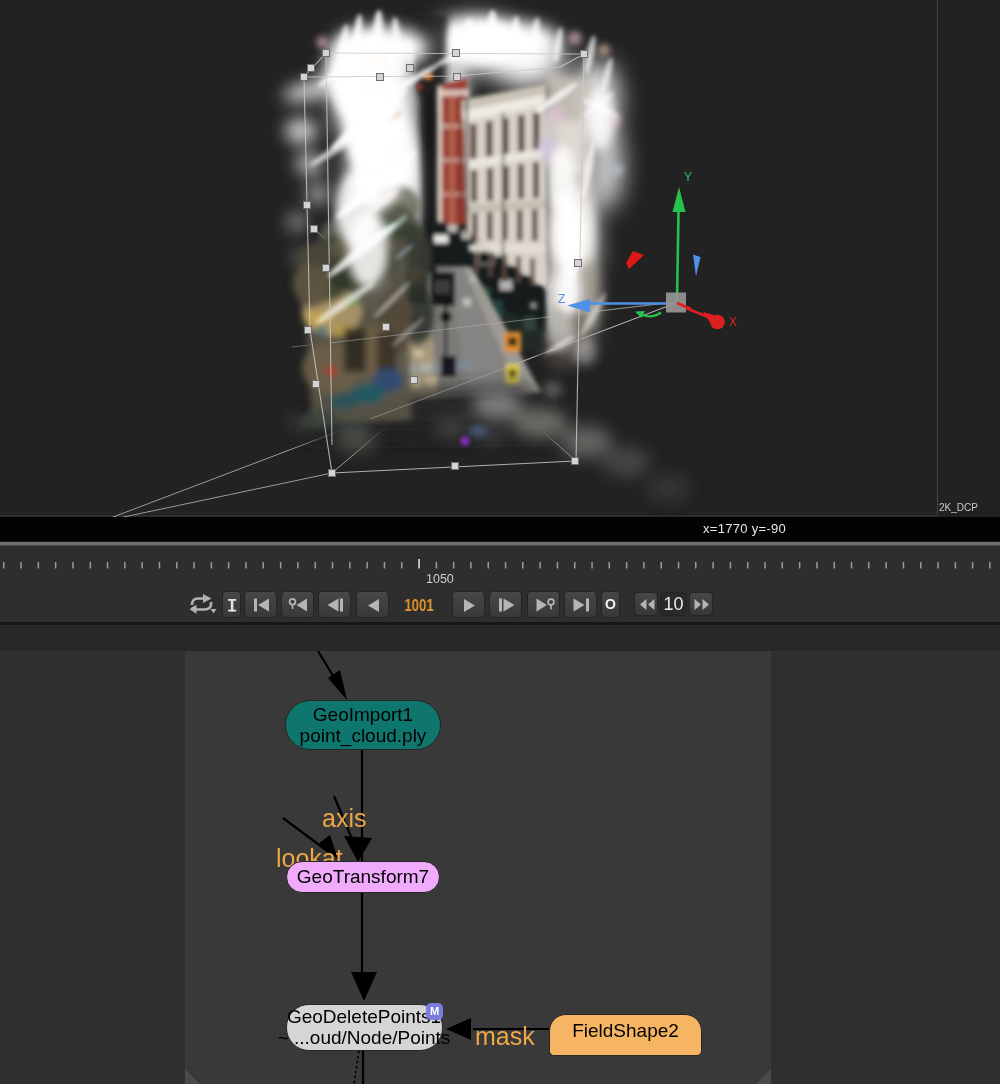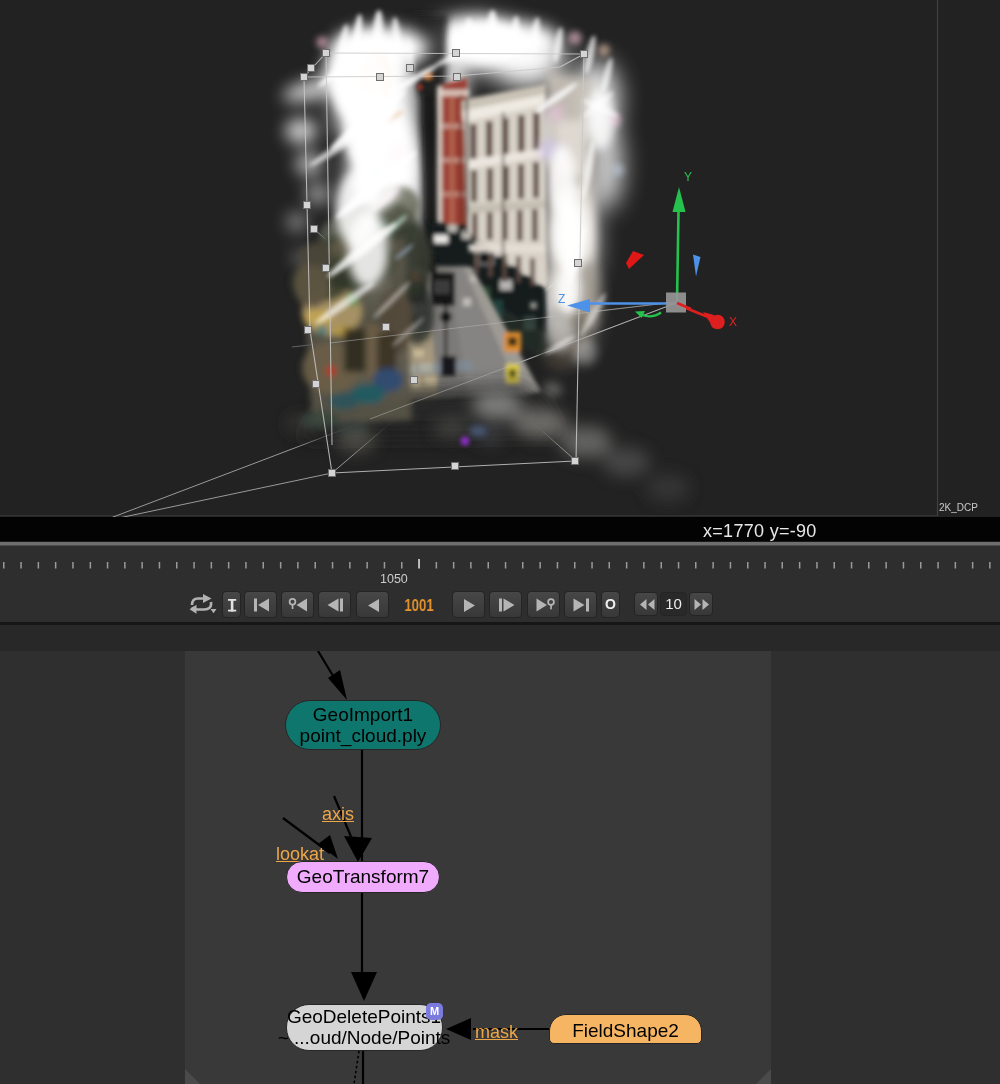--- a/index.html
+++ b/index.html
@@ -2,34 +2,34 @@
 <html><head>
 <meta charset="utf-8">
 <style>
   html,body{margin:0;padding:0;background:#222;}
   body{width:1000px;height:1084px;position:relative;overflow:hidden;
        font-family:"Liberation Sans",sans-serif;}
   .abs{position:absolute;}
   #coords,#dcp,#f1050,#curframe,.olbl,.nlbl,.btn{will-change:transform;transform:translateZ(0);}
   #viewport{left:0;top:0;width:1000px;height:517px;background:#222222;}
   #blackbar{left:0;top:517px;width:1000px;height:24px;background:#030303;}
-  #coords{left:703px;top:521px;color:#e8e8e8;font-size:18px;letter-spacing:0.3px;}
+  #coords{left:703px;top:521px;color:#e8e8e8;font-size:13px;letter-spacing:0.3px;}
   #dcp{left:939px;top:502px;color:#c9c9c9;font-size:10px;}
   #timeline{left:0;top:541px;width:1000px;height:81px;background:#2e2e2e;}
   #tlhi{left:0;top:541px;width:1000px;height:5px;
         background:linear-gradient(#191919 0 20%,#6e6e6e 20% 70%,#3a3a3a);}
-  #f1050{left:380px;top:572px;color:#cccccc;font-size:12.5px;}
+  #f1050{left:426px;top:572px;color:#cccccc;font-size:12.5px;}
   #strip2{left:0;top:622px;width:1000px;height:29px;background:#282828;
           border-top:3px solid #161616;box-sizing:border-box;}
   #ngraph{left:0;top:651px;width:1000px;height:433px;background:#2f2f2f;}
   #ngband{left:185px;top:651px;width:586px;height:433px;background:#393939;}
   .node{position:absolute;box-sizing:border-box;text-align:center;
         color:#000;border:1.5px solid #262626;}
   .nlbl{font-size:19px;line-height:21px;white-space:nowrap;}
-  .olbl{position:absolute;color:#eda648;font-size:18px;text-decoration:underline;}
+  .olbl{position:absolute;color:#eda648;font-size:25px;}
   #curframe{left:391px;top:596px;width:56px;text-align:center;color:#e8952d;
             font-size:16.5px;font-weight:bold;transform:scaleX(0.8) translateZ(0);letter-spacing:0;}
   .btn{position:absolute;top:591px;height:27px;border-radius:4px;
        background:linear-gradient(#474747,#383838);
        border:1px solid #242424;box-sizing:border-box;}
   .btn svg{position:absolute;left:0;top:0;}
   .sbtn{top:592px;height:24px;}
 </style>
 </head>
 <body>
@@ -70,21 +70,21 @@
 </div>
 <div class="olbl" style="left:322px;top:804px;">axis</div>
 <div class="olbl" style="left:276px;top:844px;">lookat</div>
 <div class="node" style="left:286px;top:861px;width:154px;height:32px;border-radius:16px;background:#f0abfc;">
   <div class="nlbl" style="margin-top:4px;">GeoTransform7</div>
 </div>
 <div class="node" style="left:286px;top:1004px;width:157px;height:47px;border-radius:23px;background:#d5d5d5;"></div>
 <div class="abs nlbl" style="left:264px;top:1006px;width:200px;text-align:center;color:#000;">GeoDeletePoints1<br>~ ...oud/Node/Points</div>
 <div class="abs" style="left:426px;top:1003px;width:17px;height:17px;border-radius:5px;background:#7b7bdf;color:#fff;font-size:11px;font-weight:bold;text-align:center;line-height:17px;">M</div>
 <div class="olbl" style="left:459px;top:1022px;margin-left:16px;">mask</div>
-<div class="node" style="left:549px;top:1014px;width:153px;height:30px;border-radius:17px 17px 5px 5px;background:#f6b563;">
+<div class="node" style="left:549px;top:1014px;width:153px;height:42px;border-radius:17px 17px 5px 5px;background:#f6b563;">
   <div class="nlbl" style="margin-top:5px;">FieldShape2</div>
 </div>
 <svg class="abs" style="left:0;top:553px" width="1000" height="16" viewBox="0 0 1000 16">
     <rect x="3.0" y="9" width="1.5" height="6.5" fill="#9a9a9a"></rect>
     <rect x="20.3" y="9" width="1.5" height="6.5" fill="#9a9a9a"></rect>
     <rect x="37.6" y="9" width="1.5" height="6.5" fill="#9a9a9a"></rect>
     <rect x="54.9" y="9" width="1.5" height="6.5" fill="#9a9a9a"></rect>
     <rect x="72.2" y="9" width="1.5" height="6.5" fill="#9a9a9a"></rect>
     <rect x="89.6" y="9" width="1.5" height="6.5" fill="#9a9a9a"></rect>
     <rect x="106.8" y="9" width="1.5" height="6.5" fill="#9a9a9a"></rect>
@@ -221,21 +221,21 @@
   </div>
 <div class="btn" style="left:601px;width:19px;color:#f0f0f0;font-size:14px;font-weight:bold;text-align:center;line-height:25px;">O</div>
 <div class="btn sbtn" style="left:633.5px;width:24px;">
     <svg width="24" height="24">
       <g fill="#b5b5b5">
         <polygon points="11.5,6 11.5,17 5,11.5"></polygon>
         <polygon points="19.5,6 19.5,17 13,11.5"></polygon>
       </g>
     </svg>
   </div>
-<div class="btn sbtn" style="left:659.5px;width:27px;background:#292929;color:#ececec;font-size:15px;text-align:center;line-height:22px;">10</div>
+<div class="btn sbtn" style="left:659.5px;width:27px;background:#292929;color:#ececec;font-size:18px;text-align:center;line-height:22px;">10</div>
 <div class="btn sbtn" style="left:689px;width:24px;">
     <svg width="24" height="24">
       <g fill="#b5b5b5">
         <polygon points="4.5,6 4.5,17 11,11.5"></polygon>
         <polygon points="12.5,6 12.5,17 19,11.5"></polygon>
       </g>
     </svg>
   </div>
 
 <svg class="abs" style="left:0;top:0" width="1000" height="517" viewBox="0 0 1000 517">

